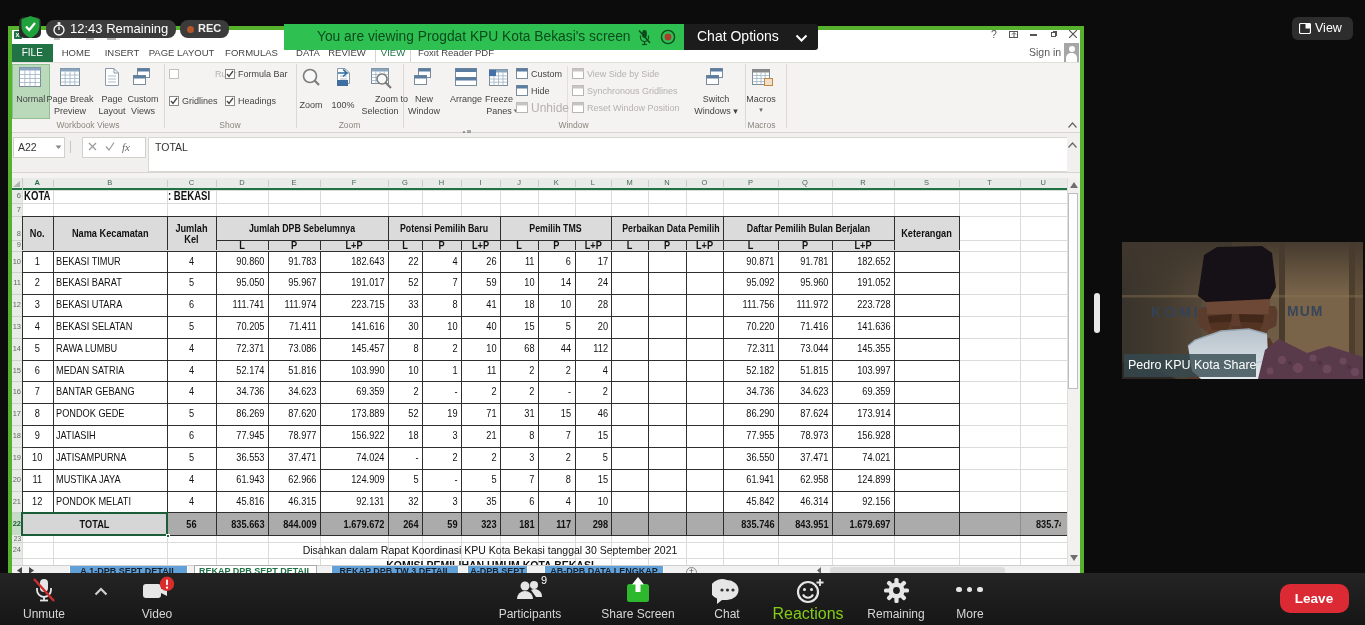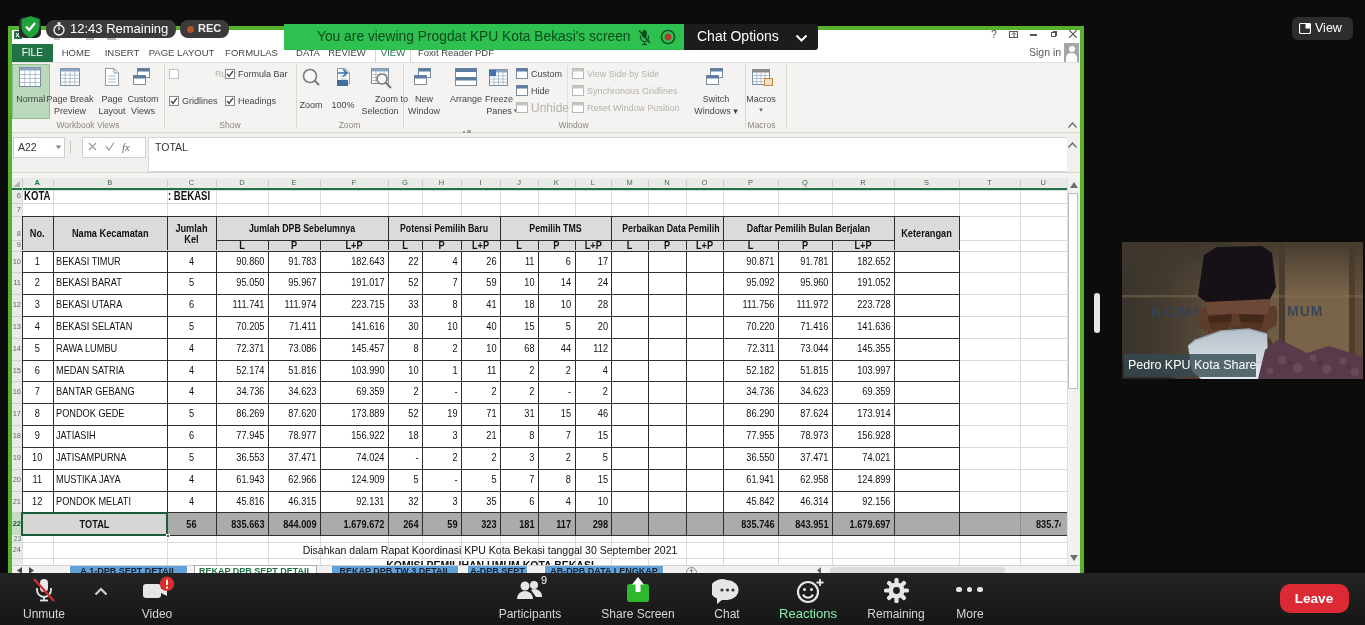--- a/index.html
+++ b/index.html
@@ -771,21 +771,21 @@
     <circle cx="21" cy="12" r="1.6" fill="#333"></circle>
   </svg>
 <div style="position:absolute;left:667.0px;top:606.5px;width:120px;height:14px;font-size:12px;color:#d6d6d6;font-weight:400;text-align:center;line-height:14px;white-space:nowrap;">Chat</div>
 <svg style="position:absolute;left:795px;top:577px" width="30" height="28" viewBox="0 0 30 28">
 <circle cx="13" cy="15" r="10" fill="none" stroke="#e6e6e6" stroke-width="2.2"></circle>
 <circle cx="9.5" cy="12.5" r="1.5" fill="#e6e6e6"></circle>
     <circle cx="16.5" cy="12.5" r="1.5" fill="#e6e6e6"></circle>
 <path d="M8 17.5 a5.5 5.5 0 0 0 10 0" stroke="#e6e6e6" stroke-width="2" fill="none"></path>
 <path d="M25 2 v7 M21.5 5.5 h7" stroke="#e6e6e6" stroke-width="1.8"></path>
   </svg>
-<div style="position:absolute;left:748.0px;top:606.5px;width:120px;height:14px;font-size:13px;color:#86efac;font-weight:400;text-align:center;line-height:14px;white-space:nowrap;">Reactions</div>
+<div style="position:absolute;left:748.0px;top:606.5px;width:120px;height:14px;font-size:16px;color:#84cc16;font-weight:400;text-align:center;line-height:14px;white-space:nowrap;">Reactions</div>
 <svg style="position:absolute;left:883px;top:577px" width="27" height="27" viewBox="0 0 27 27">
 <g fill="#e6e6e6">
 <rect x="11.4" y="1" width="4.2" height="25" rx="1.6"></rect>
 <rect x="11.4" y="1" width="4.2" height="25" rx="1.6" transform="rotate(45 13.5 13.5)"></rect>
 <rect x="11.4" y="1" width="4.2" height="25" rx="1.6" transform="rotate(90 13.5 13.5)"></rect>
 <rect x="11.4" y="1" width="4.2" height="25" rx="1.6" transform="rotate(135 13.5 13.5)"></rect>
 <circle cx="13.5" cy="13.5" r="8"></circle>
     </g>
 <circle cx="13.5" cy="13.5" r="3.4" fill="#1d1d1d"></circle>
   </svg>

